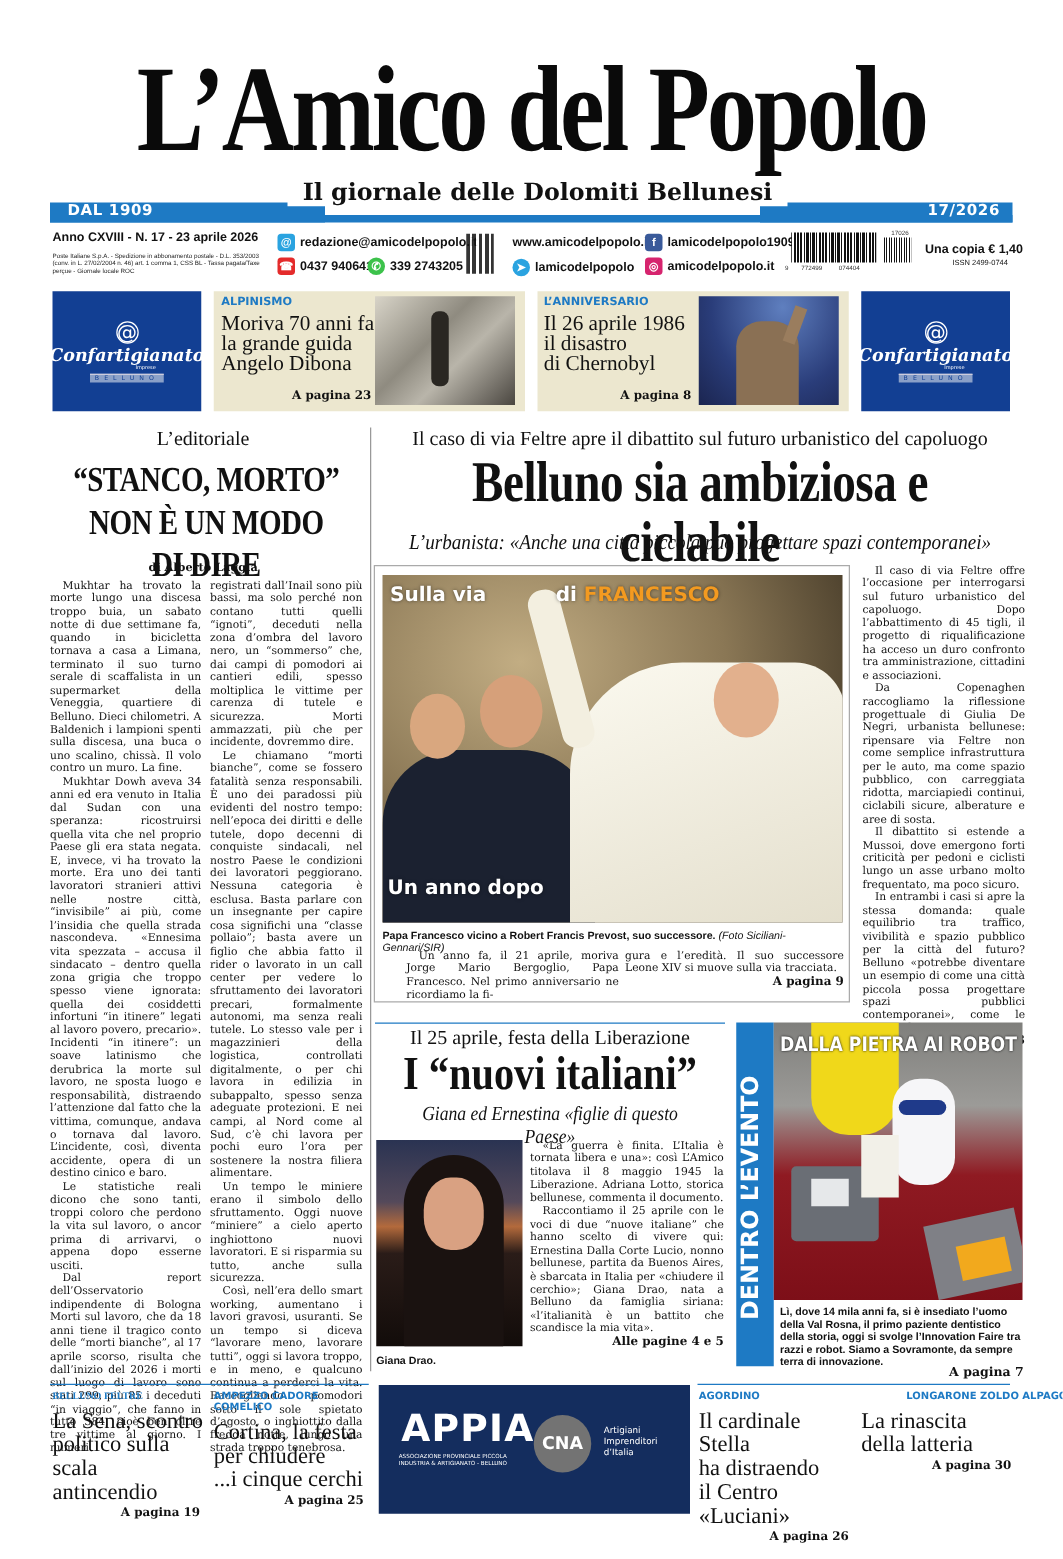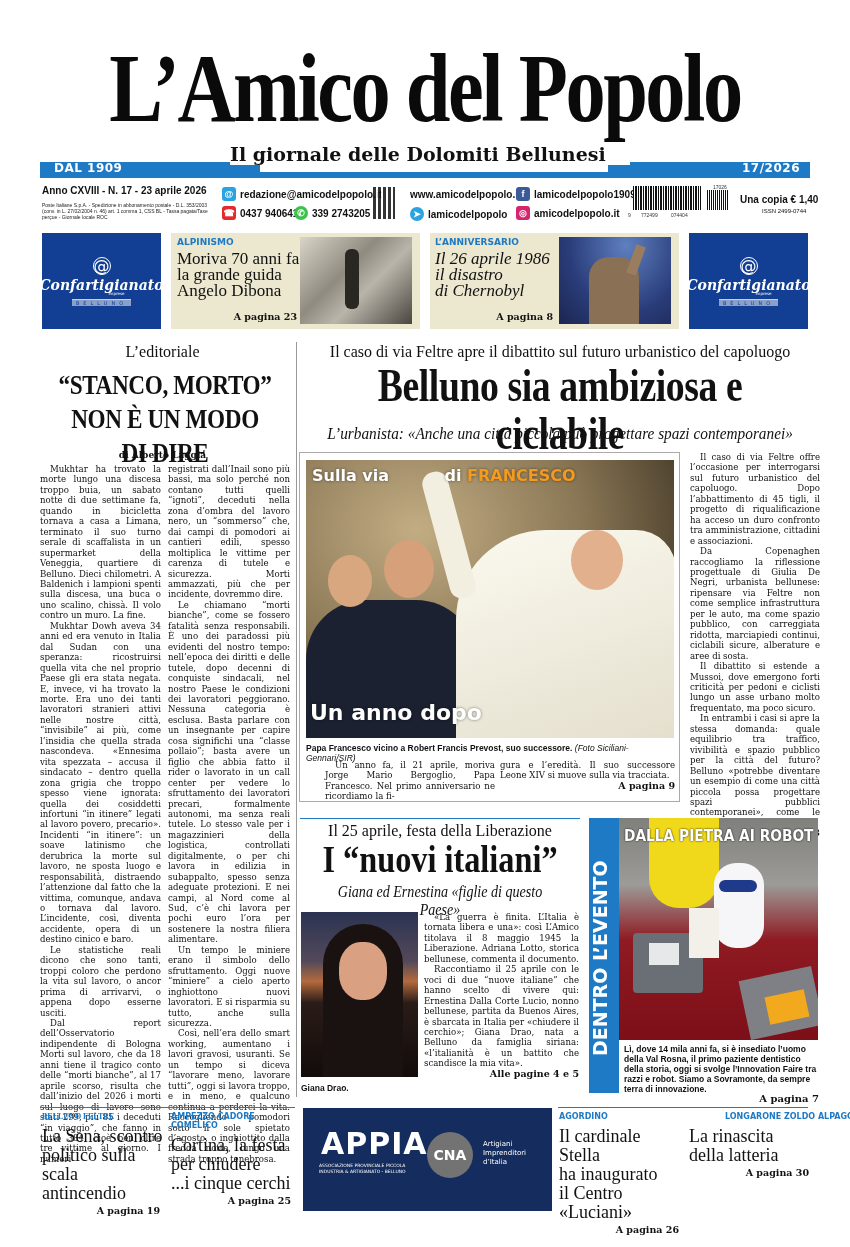--- a/index.html
+++ b/index.html
@@ -9,21 +9,21 @@
   .abs { position: absolute; }
 
   
   .masthead-title {
     position: absolute; left: 0; top: 38px; width: 850px; text-align: center;
     font-family: "Liberation Serif", serif; font-weight: bold; font-size: 98px; line-height: 100px;
     letter-spacing: -3px; transform: scaleX(0.82); transform-origin: center;
     color: #0a0a0a;
   }
   .tagline {
-    position: absolute; left: 230px; top: 143px; width: 400px; 
+    position: absolute; left: 230px; top: 143px; width: 400px; text-align: center;
     font-family: "DejaVu Serif", serif; font-weight: bold; font-size: 19px; color: #111;
   }
   .band {
     position: absolute; top: 162px; height: 16px; background: #1e7ac4;
   }
   .band-left { left: 40px; width: 220px; border-top-right-radius: 0; }
   .band-right { left: 608px; width: 202px; }
   .band-conn { left: 40px; width: 770px; top: 172px; height: 6px; }
   .band-text { position: absolute; top: 161px; color: #fff; font-family: "DejaVu Sans", sans-serif; font-weight: bold; font-size: 12px; letter-spacing: 0.5px; }
 
@@ -71,21 +71,21 @@
   .main-sub { position: absolute; left: 300px; top: 424px; width: 520px; text-align: center; font-style: italic; font-size: 17px; transform: scaleX(0.9); transform-origin: center top; }
 
   .photo-frame { position: absolute; left: 299px; top: 452px; width: 381px; height: 350px; border: 1px solid #aaa; }
   .pope-photo { position: absolute; left: 306px; top: 460px; width: 368px; height: 278px; overflow: hidden;
     background: radial-gradient(ellipse at 30% 25%, #c2ad83 0%, #8a7755 45%, #3c3222 85%); }
   .pope-photo .robe-pope { position: absolute; left: 150px; top: 70px; width: 220px; height: 210px; background: linear-gradient(160deg, #fbf9ef, #e4dfcd); border-radius: 90px 40px 0 0; }
   .pope-photo .robe-monk { position: absolute; left: 0; top: 140px; width: 170px; height: 140px; background: #1b2130; border-radius: 60px 60px 0 0; }
   .pope-photo .face { position: absolute; border-radius: 50%; background: #d9a77f; }
   .photo-title-top { position: absolute; left: 312px; top: 466px; font-family: "DejaVu Sans", sans-serif; font-weight: bold; font-size: 16px; color: #fff; white-space: nowrap; text-shadow: 0 0 3px rgba(0,0,0,.5); }
   .photo-title-top .orange { color: #f39a20; }
-  .photo-title-bot { position: absolute; left: 310px; top: 700px; font-family: "DejaVu Sans", sans-serif; font-weight: bold; font-size: 22px; color: #fff; text-shadow: 0 0 3px rgba(0,0,0,.5); }
+  .photo-title-bot { position: absolute; left: 310px; top: 700px; font-family: "DejaVu Sans", sans-serif; font-weight: bold; font-size: 16px; color: #fff; text-shadow: 0 0 3px rgba(0,0,0,.5); }
   .caption-sans { font-family: "Liberation Sans", sans-serif; font-weight: bold; font-size: 8.5px; color: #111; }
   .caption-sans i { font-weight: normal; font-style: italic; }
 
   .right-col { position: absolute; left: 690px; top: 452px; width: 130px; }
 
   
   .lib-kicker { position: absolute; left: 300px; top: 822px; width: 280px; text-align: center; font-size: 16px; }
   .lib-title { position: absolute; left: 300px; top: 838px; width: 280px; text-align: center; font-weight: bold; font-size: 38px; line-height: 42px; transform: scaleX(0.85); transform-origin: center top; }
   .lib-sub { position: absolute; left: 300px; top: 883px; width: 280px; text-align: center; font-style: italic; font-size: 16px; transform: scaleX(0.88); transform-origin: center top; }
   .girl-photo { position: absolute; left: 301px; top: 912px; width: 117px; height: 165px; overflow: hidden;
@@ -179,21 +179,21 @@
     <div class="teaser-head">Angelo Dibona</div>
   </div>
   <div class="pagref abs" style="left:6px; top:78px; width:120px;">A pagina 23</div>
   <div class="abs" style="left:129px; top:4px; width:112px; height:87px; background: linear-gradient(135deg, #d8d4c8 0%, #8f8b80 40%, #b9b5aa 60%, #4a4640 100%);">
     <div class="abs" style="left:45px; top:12px; width:14px; height:60px; background:#2a2722; border-radius:6px;"></div>
   </div>
 </div>
 
 <div class="teaser-box" style="left:430px; top:233px; width:249px; height:96px;">
   <div class="kicker-blue abs" style="left:5px; top:4px;">L’ANNIVERSARIO</div>
-  <div class="abs" style="left:5px; top:18px; width:125px;font-style:italic;">
+  <div class="abs" style="left:5px; top:18px; width:125px;">
     <div class="teaser-head">Il 26 aprile 1986</div>
     <div class="teaser-head">il disastro</div>
     <div class="teaser-head">di Chernobyl</div>
   </div>
   <div class="pagref abs" style="left:5px; top:78px; width:118px;">A pagina 8</div>
   <div class="abs" style="left:129px; top:4px; width:112px; height:87px; background: radial-gradient(ellipse at 60% 10%, #5f7fbf 0%, #2a3d7a 60%, #1b2550 100%);">
     <div class="abs" style="left:30px; top:20px; width:50px; height:67px; background:#8a7054; border-radius:20px 20px 0 0;"></div>
     <div class="abs" style="left:72px; top:8px; width:10px; height:30px; background:#9a7d5e; transform:rotate(20deg);"></div>
   </div>
 </div>
@@ -327,21 +327,21 @@
     <div>Artigiani</div>
     <div>Imprenditori</div>
     <div>d’Italia</div>
   </div>
 </div>
 
 <div class="abs" style="left:559px; top:1112px; width:125px;">
   <div class="kicker-blue" style="font-size:8px;">AGORDINO</div>
   <div style="margin-top:6px;">
     <div class="bot-head">Il cardinale Stella</div>
-    <div class="bot-head">ha inaugurato</div>
+    <div class="bot-head">ha distraendo</div>
     <div class="bot-head">il Centro «Luciani»</div>
   </div>
   <div class="pagref" style="margin-top:2px; width:120px;">A pagina 26</div>
 </div>
 <div class="abs" style="left:689px; top:1112px; width:122px;">
   <div class="kicker-blue" style="font-size:8px; white-space:nowrap;margin-left:36px;">LONGARONE ZOLDO ALPAGO</div>
   <div style="margin-top:6px;">
     <div class="bot-head">La rinascita</div>
     <div class="bot-head">della latteria</div>
   </div>

